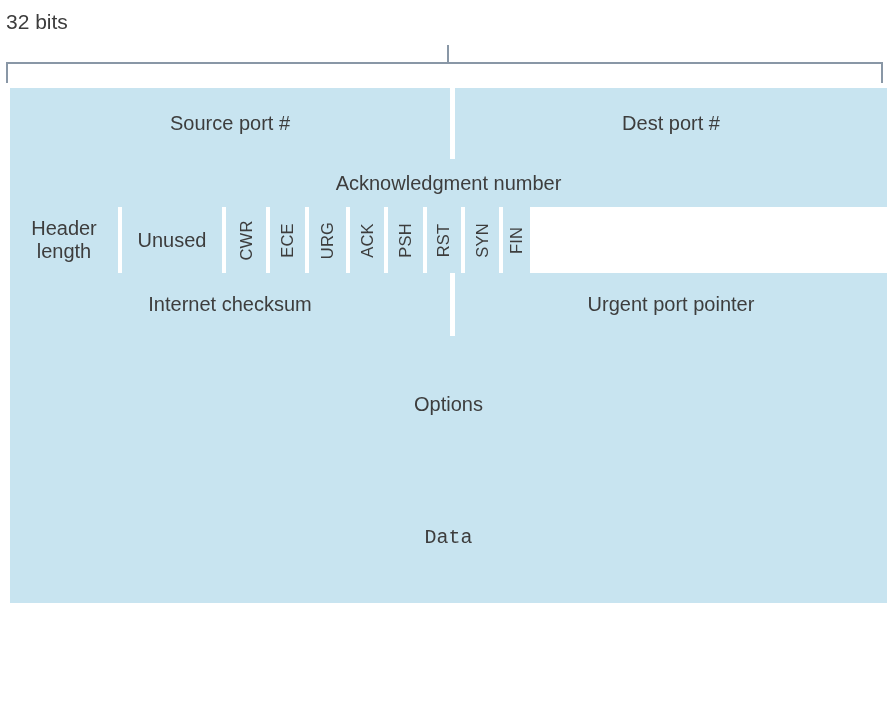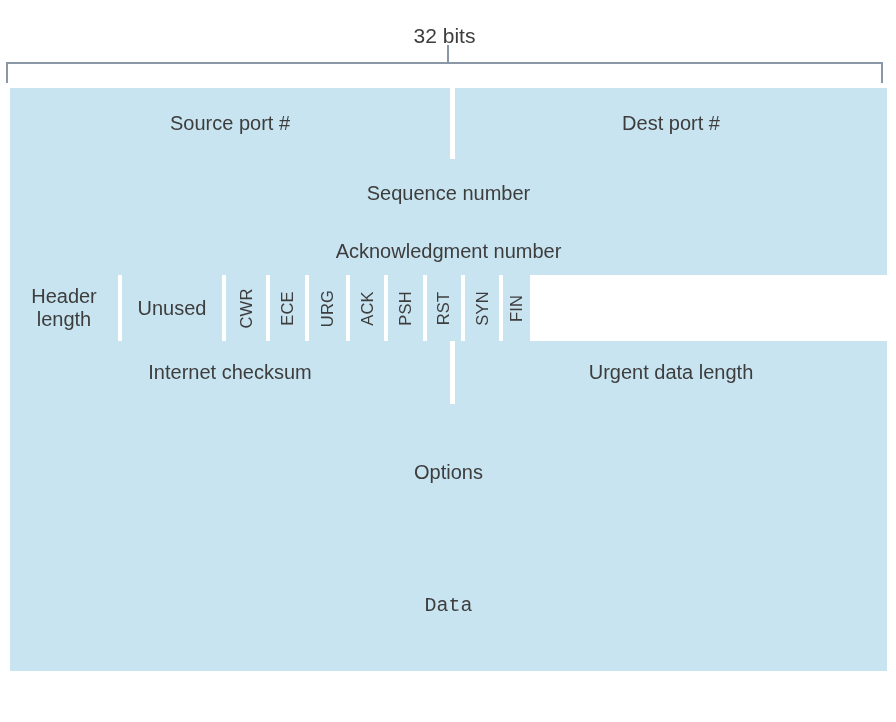--- a/index.html
+++ b/index.html
@@ -12,22 +12,21 @@
   .stage{
     position:relative;
     width:896px;height:722px;
     background:var(--page-bg);
     font-family:"Liberation Sans","DejaVu Sans",sans-serif;
     color:var(--ink);
     overflow:hidden;
   }
   .bits-label{
     position:absolute;
-    left:6px;width:877px;top:24px;
-    text-align:center;
+    left:6px;width:877px;top:10px;
     font-size:21px;
     color:var(--ink);
   }
   .bits-tick{
     position:absolute;
     left:447px;top:45px;
     width:2px;height:17px;
     background:var(--line);
   }
   .bracket{
@@ -89,23 +88,20 @@
   <div class="bits-tick"></div>
   <div class="bracket"></div>
 
   <div class="rows">
 
     <div class="row r1">
       <div class="cell w-big">Source port #</div>
       <div class="cell w-small">Dest port #</div>
     </div>
 
-    <div class="row r2">
-      <div class="cell w-full">Sequence number</div>
-    </div>
 
     <div class="row r3">
       <div class="cell w-full">Acknowledgment number</div>
     </div>
 
     <div class="row r4">
       <div class="cell w-hlen">Header length</div>
       <div class="cell w-unused">Unused</div>
       <div class="cell w-flag">
           <span class="vtext">CWR</span>
@@ -128,21 +124,21 @@
       <div class="cell w-flag">
           <span class="vtext">SYN</span>
         </div>
       <div class="cell w-flag">
           <span class="vtext">FIN</span>
         </div>
     </div>
 
     <div class="row r5">
       <div class="cell w-big">Internet checksum</div>
-      <div class="cell w-small">Urgent data length</div>
+      <div class="cell w-small">Urgent port pointer</div>
     </div>
 
     <div class="row r6">
       <div class="cell w-full">Options</div>
     </div>
 
     <div class="row r7">
       <div class="cell w-full">Data</div>
     </div>
 

